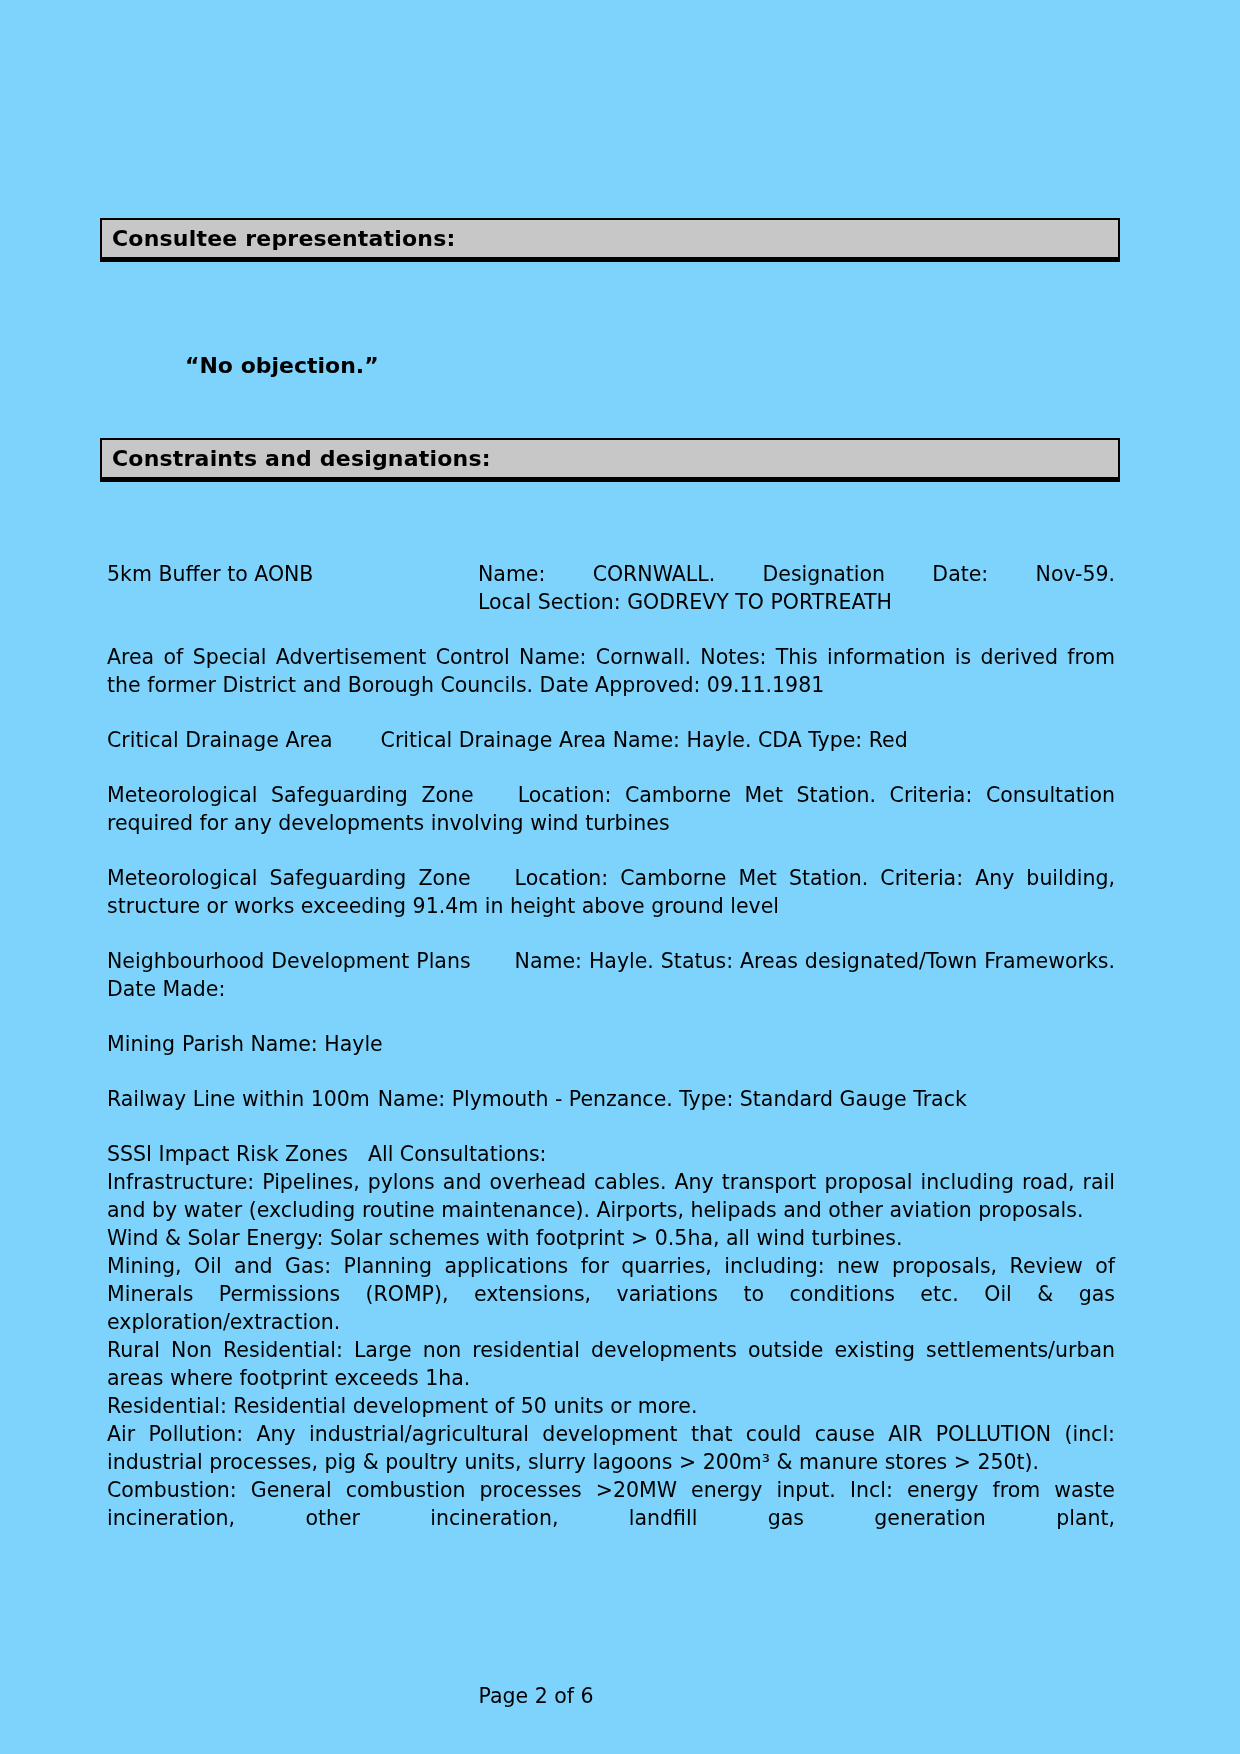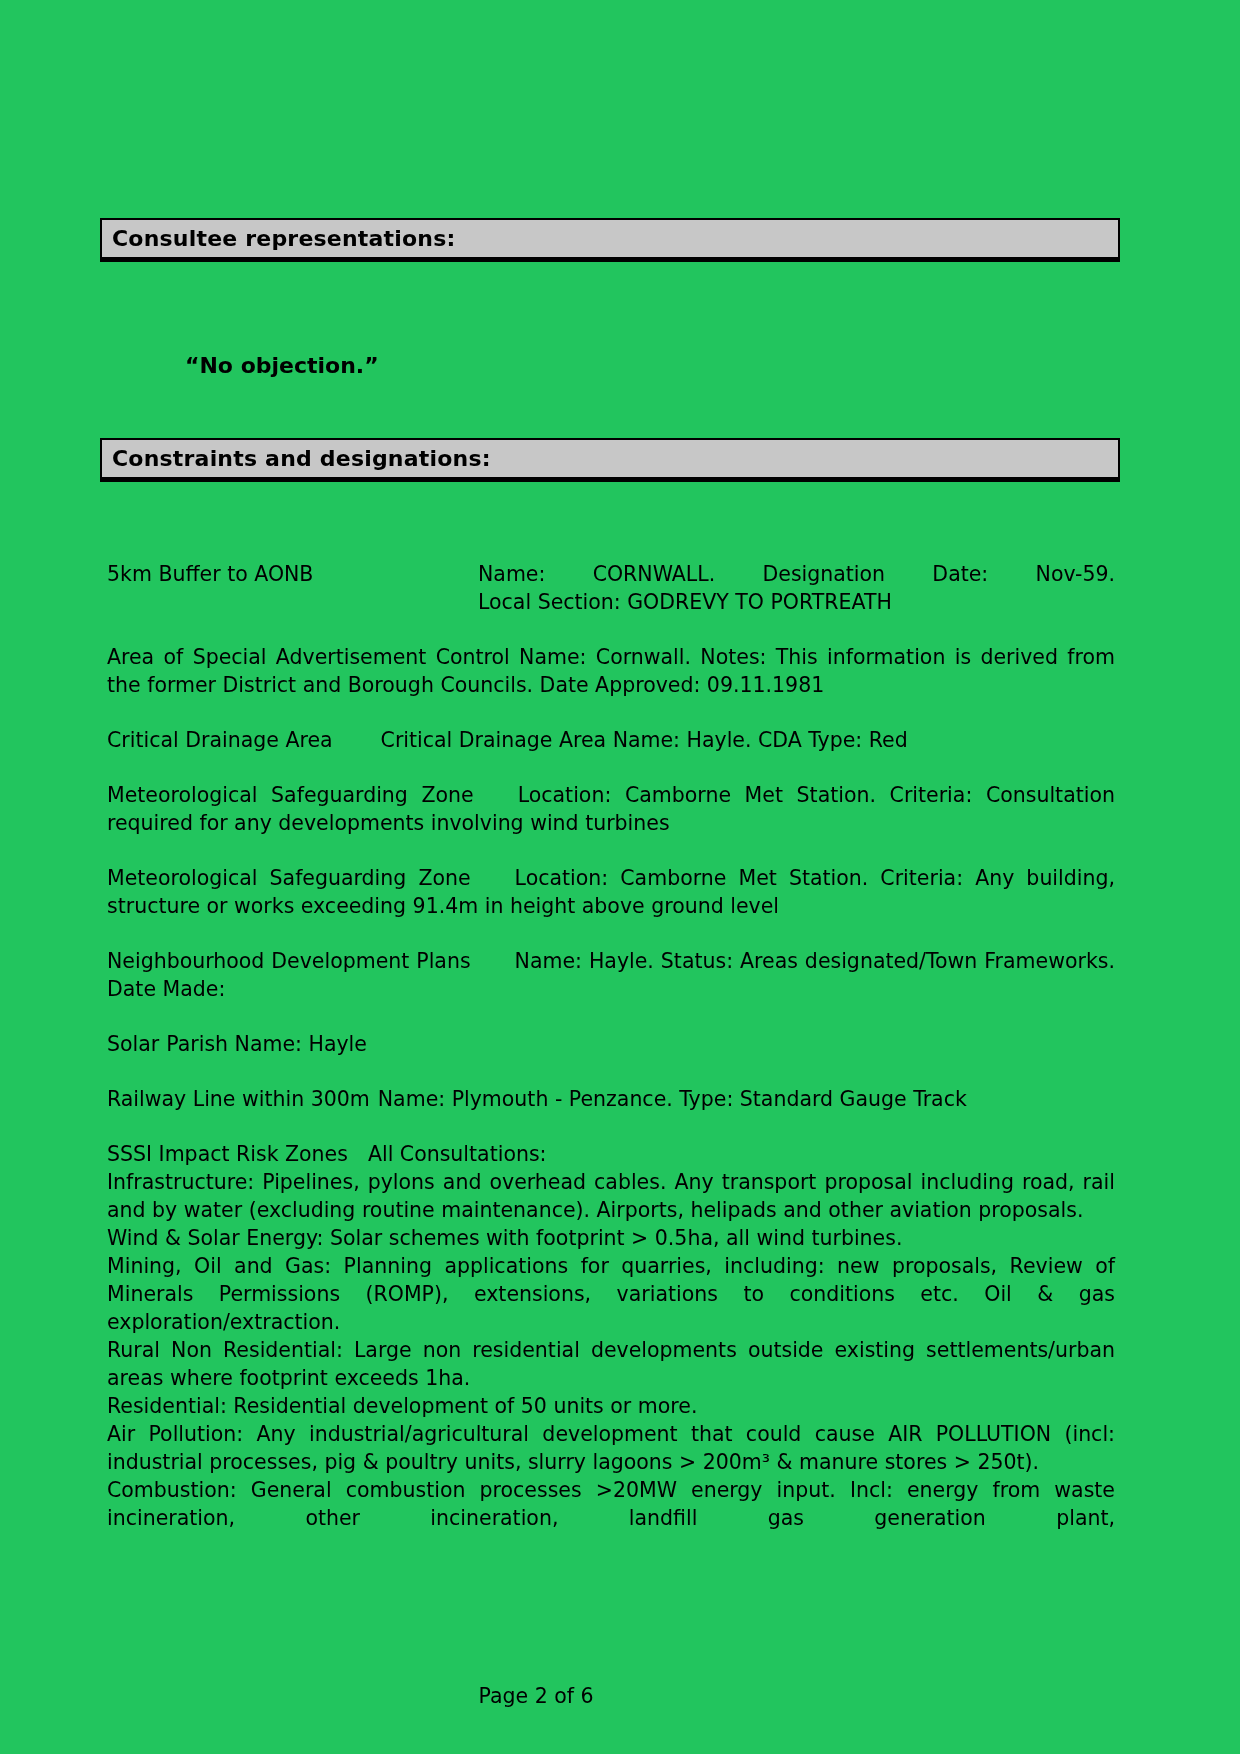--- a/index.html
+++ b/index.html
@@ -1,20 +1,20 @@
 <!DOCTYPE html>
 <html><head>
 <meta charset="utf-8">
 <style>
   html,body{margin:0;padding:0;background:#ffffff;}
   .page{
     position:relative;
     width:1240px;
     height:1754px;
-    background:#22c55e;
+    background:#7dd3fc;
     color:#000;
     font-family:"DejaVu Sans","Liberation Sans",sans-serif;
     overflow:hidden;
   }
   .content{
     position:absolute;
     left:107px;
     top:0;
     width:1008px;
     font-size:20.5px;
@@ -98,23 +98,23 @@
       <p class="entry just">Area of Special Advertisement Control Name: Cornwall. Notes: This information is derived from the former District and Borough Councils. Date Approved: 09.11.1981</p>
 
       <p class="entry"><span>Critical Drainage Area</span><span class="gap gap-48"></span><span>Critical Drainage Area Name: Hayle. CDA Type: Red</span></p>
 
       <p class="entry just"><span>Meteorological Safeguarding Zone</span><span class="gap gap-44"></span><span>Location: Camborne Met Station. Criteria: Consultation required for any developments involving wind turbines</span></p>
 
       <p class="entry just"><span>Meteorological Safeguarding Zone</span><span class="gap gap-44"></span><span>Location: Camborne Met Station. Criteria: Any building, structure or works exceeding 91.4m in height above ground level</span></p>
 
       <p class="entry just"><span>Neighbourhood Development Plans</span><span class="gap gap-44"></span><span>Name: Hayle. Status: Areas designated/Town Frameworks. Date Made:</span></p>
 
-      <p class="entry"><span>Solar</span><span class="gap gap-7"></span><span>Parish Name: Hayle</span></p>
+      <p class="entry"><span>Mining</span><span class="gap gap-7"></span><span>Parish Name: Hayle</span></p>
 
-      <p class="entry"><span>Railway Line within 300m</span><span class="gap gap-8"></span><span>Name: Plymouth - Penzance. Type: Standard Gauge Track</span></p>
+      <p class="entry"><span>Railway Line within 100m</span><span class="gap gap-8"></span><span>Name: Plymouth - Penzance. Type: Standard Gauge Track</span></p>
 
       <div class="sssi">
         <p><span>SSSI Impact Risk Zones</span><span class="gap gap-20"></span><span>All Consultations:</span></p>
         <p class="just">Infrastructure:  Pipelines, pylons and overhead cables. Any transport proposal including road, rail and by water (excluding routine maintenance). Airports, helipads and other aviation proposals.</p>
         <p class="just">Wind &amp; Solar Energy:  Solar schemes with footprint &gt; 0.5ha, all wind turbines.</p>
         <p class="just">Mining, Oil and Gas:  Planning applications for quarries, including: new proposals, Review of Minerals Permissions (ROMP), extensions, variations to conditions etc. Oil &amp; gas exploration/extraction.</p>
         <p class="just">Rural Non Residential:  Large non residential developments outside existing settlements/urban areas where footprint exceeds 1ha.</p>
         <p class="just">Residential:  Residential development of 50 units or more.</p>
         <p class="just">Air Pollution:  Any industrial/agricultural development that could cause AIR POLLUTION (incl: industrial processes, pig &amp; poultry units, slurry lagoons &gt; 200m³ &amp; manure stores &gt; 250t).</p>
         <p class="justify-last">Combustion:  General combustion processes &gt;20MW energy input. Incl: energy from waste incineration, other incineration, landfill gas generation plant,</p>

